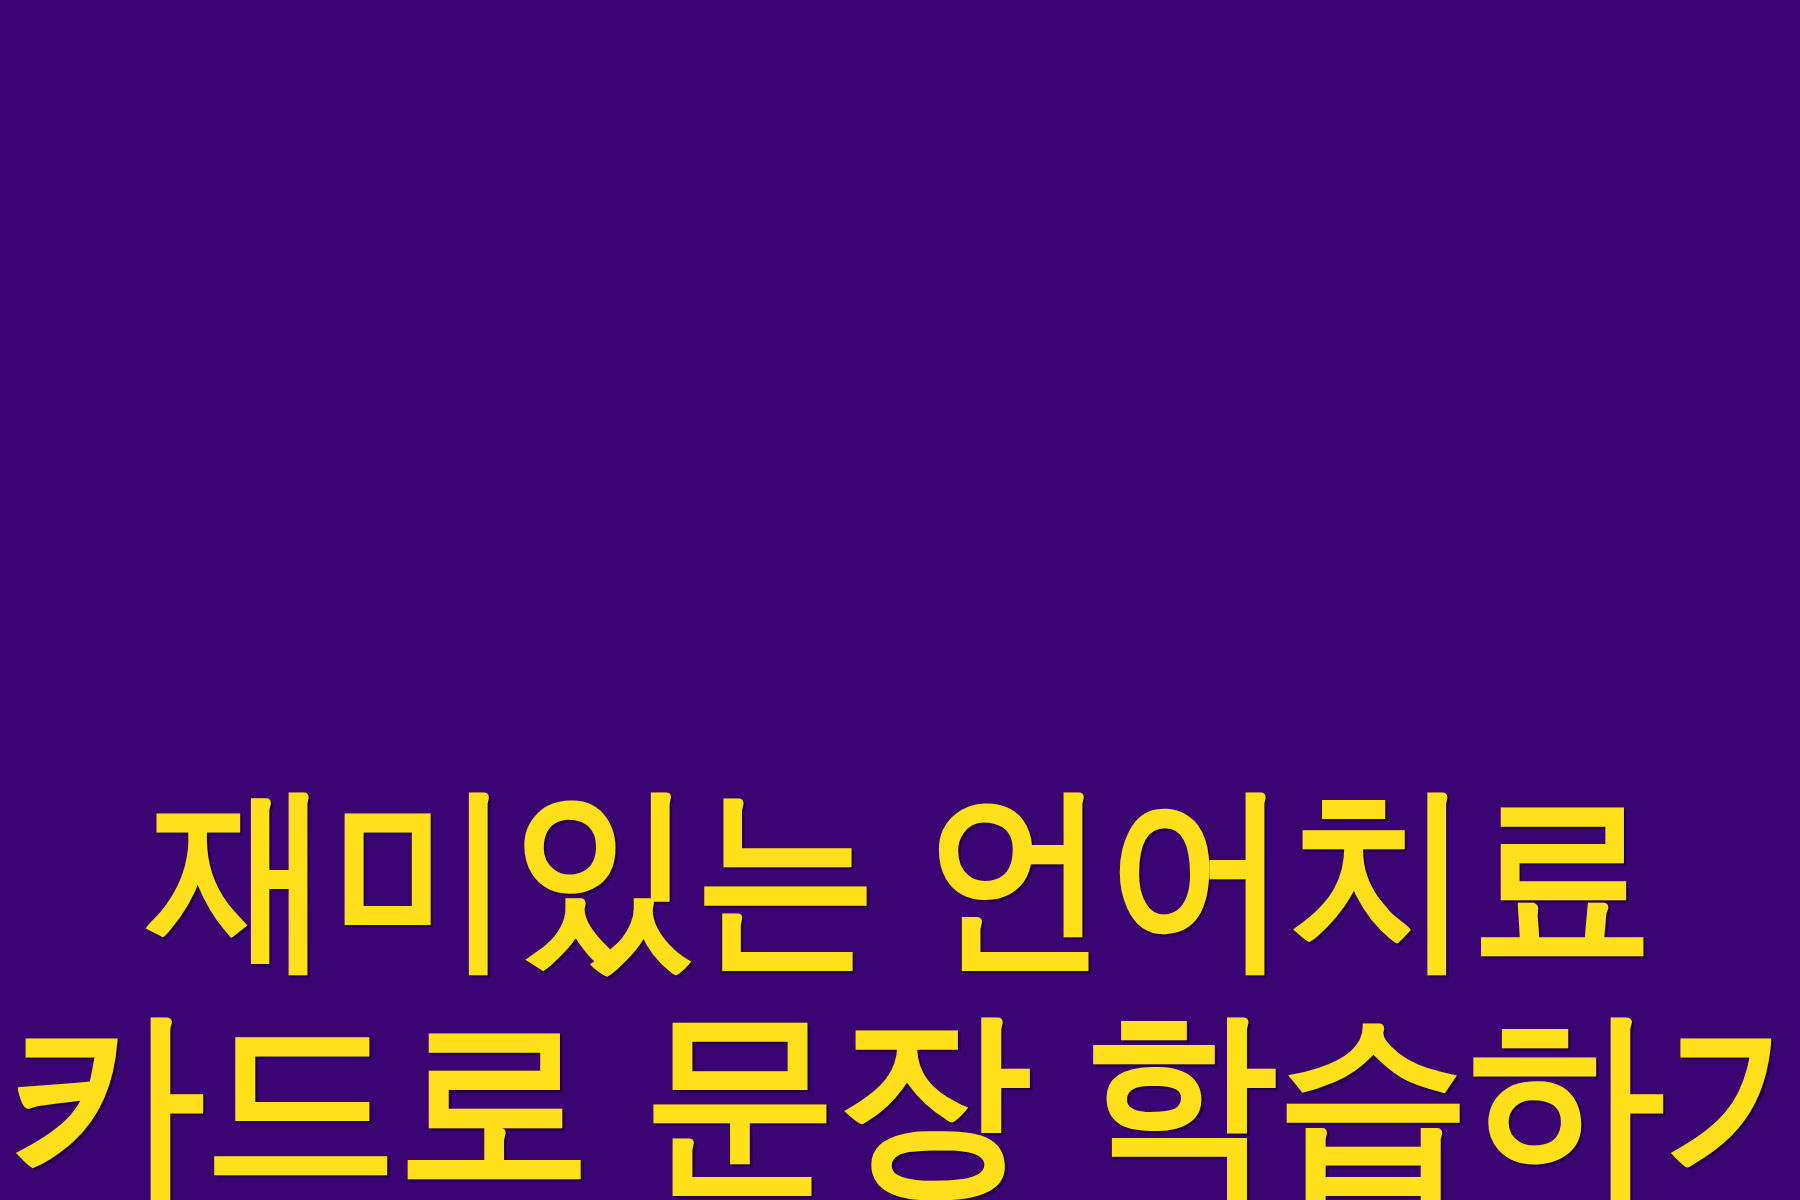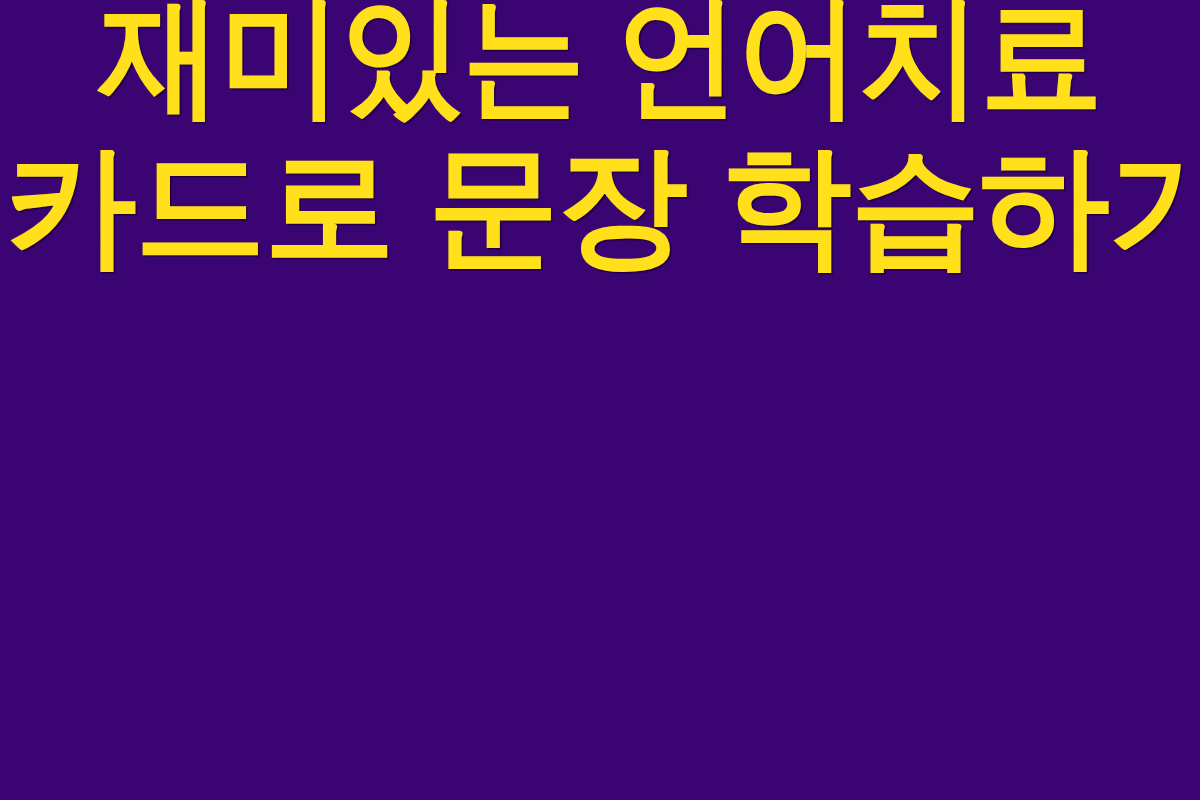--- a/index.html
+++ b/index.html
@@ -16,21 +16,21 @@
   }
 
   .banner {
     position: relative;
     width: 1200px;
     height: 800px;
     background: #3A0573;
     display: flex;
     flex-direction: column;
     align-items: center;
-    justify-content: flex-start;
+    justify-content: flex-end;
     box-sizing: border-box;
     user-select: none;
   }
 
   .title-block {
     display: flex;
     flex-direction: column;
     align-items: center;
     justify-content: center;
     width: 100%;

